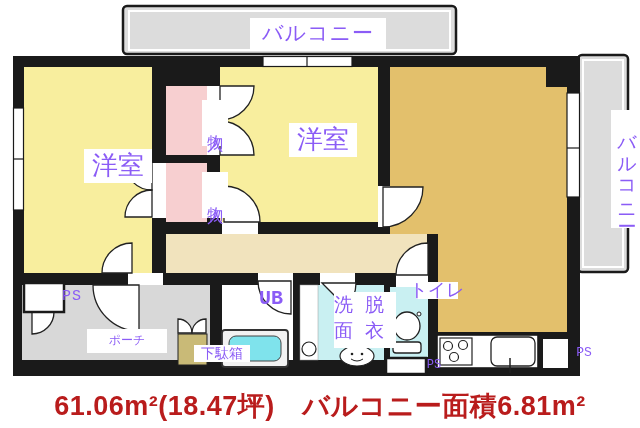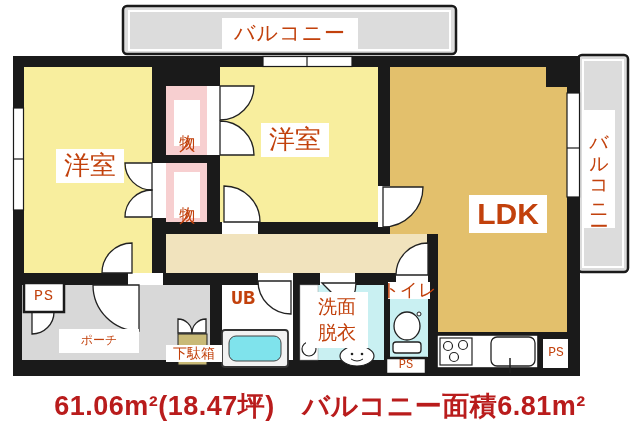--- a/index.html
+++ b/index.html
@@ -2,29 +2,29 @@
 <html><head>
 <meta charset="utf-8">
 <style>
   html,body{margin:0;padding:0;background:#ffffff;}
   .stage{
     position:relative;width:640px;height:428px;background:#ffffff;overflow:hidden;
     font-family:"Liberation Sans","DejaVu Sans",sans-serif;
   }
   .stage svg{position:absolute;left:0;top:0;}
   .lbl{
-    position:absolute;background:#ffffff;color:#c2410c;
+    position:absolute;background:#ffffff;color:#8b5cf6;
     display:flex;align-items:center;justify-content:center;
-    font-weight:500;line-height:1.15;white-space:nowrap;
+    font-weight:500;line-height:1.15;white-space:nowrap;margin-left:28px;
   }
   .lbl.nobg{background:transparent;font-family:Liberation Mono, monospace;}
   .lbl.vert{
     writing-mode:vertical-rl;text-orientation:upright;letter-spacing:2px;
   }
-  .lbl.two-line{flex-direction:column;white-space:normal;line-height:1.35;}
+  .lbl.two-line{flex-direction:row;white-space:normal;line-height:1.35;font-family:Liberation Mono, monospace;}
   .area-text{
     position:absolute;left:0;top:388px;width:640px;height:36px;
     display:flex;align-items:center;justify-content:center;
     font-size:27px;font-weight:600;color:#b91c1c;letter-spacing:0.5px;
   }
 </style>
 </head>
 <body>
 
 <div class="stage">
@@ -130,21 +130,20 @@
       <rect x="542" y="338" width="27" height="31" fill="#ffffff" stroke="#1a1a1a" stroke-width="2"></rect>
     </g>
   </svg>
 
   <div class="lbl" style="left:222px;top:18px;width:136px;height:31px;font-size:21px;letter-spacing:1px;">バルコニー</div>
   <div class="lbl vert" style="left:583px;top:110px;width:32px;height:118px;font-size:19px;">バルコニー</div>
   <div class="lbl" style="left:56px;top:149px;width:68px;height:34px;font-size:26px;">洋室</div>
   <div class="lbl" style="left:261px;top:123px;width:68px;height:34px;font-size:26px;">洋室</div>
   <div class="lbl vert" style="left:174px;top:100px;width:26px;height:46px;font-size:16px;letter-spacing:1px;">物入</div>
   <div class="lbl vert" style="left:174px;top:172px;width:26px;height:46px;font-size:16px;letter-spacing:1px;">物入</div>
-  <div class="lbl" style="left:469px;top:195px;width:78px;height:38px;font-size:30px;font-weight:600;">LDK</div>
   <div class="lbl nobg" style="left:26px;top:287px;width:36px;height:20px;font-size:15px;letter-spacing:1px;">PS</div>
   <div class="lbl" style="left:59px;top:329px;width:80px;height:24px;font-size:12px;">ポーチ</div>
   <div class="lbl" style="left:166px;top:345px;width:56px;height:17px;font-size:14px;text-align:right;">下駄箱</div>
   <div class="lbl nobg" style="left:224px;top:287px;width:38px;height:22px;font-size:20px;font-weight:600;">UB</div>
   <div class="lbl two-line" style="left:306px;top:292px;width:62px;height:56px;font-size:19px;">
     <span>洗面</span>
     <span>脱衣</span>
   </div>
   <div class="lbl" style="left:388px;top:282px;width:42px;height:17px;font-size:18px;">トイレ</div>
   <div class="lbl nobg" style="left:393px;top:359px;width:26px;height:14px;font-size:12px;">PS</div>

